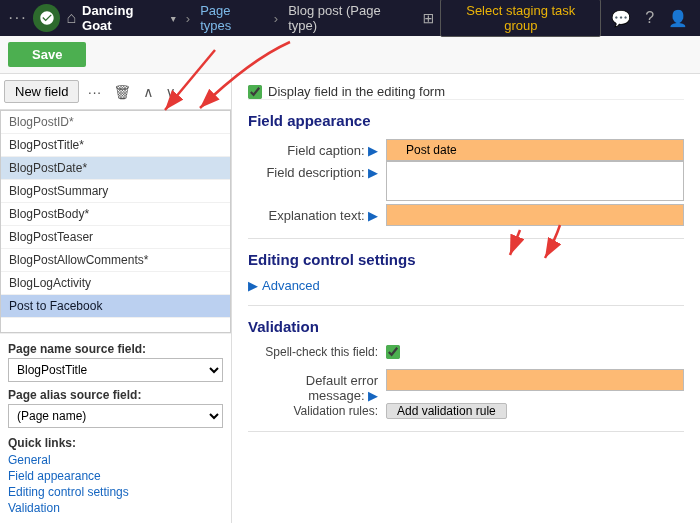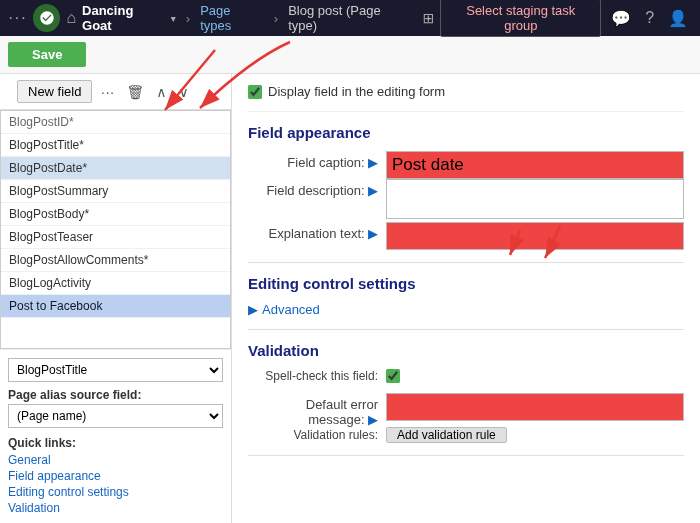--- a/index.html
+++ b/index.html
@@ -28,21 +28,21 @@
 
     
     .main-layout { display: flex; height: calc(523px - 72px); }
 
     
     .left-panel {
       width: 232px; border-right: 1px solid #ddd; background: #fff; display: flex; flex-direction: column;
       overflow: hidden;
     }
     .left-panel-toolbar {
-      display: flex; align-items: center; padding: 6px 17px; gap: 4px; border-bottom: 1px solid #ddd;
+      display: flex; align-items: center; padding: 6px 4px; gap: 4px; border-bottom: 1px solid #ddd;
     }
     .btn-new-field {
       background: #f0f0f0; border: 1px solid #bbb; padding: 3px 10px; border-radius: 2px; cursor: pointer; font-size: 13px;
     }
     .btn-icon { background: transparent; border: none; cursor: pointer; font-size: 14px; color: #555; padding: 2px 4px; }
 
     .field-list {
       flex: 1; overflow-y: auto; border: 1px solid #ccc; margin: 0;
     }
     .field-list-item {
@@ -55,31 +55,31 @@
     .field-label { font-size: 12px; color: #333; margin-bottom: 2px; font-weight: bold; }
     .field-select { width: 100%; border: 1px solid #bbb; padding: 3px 4px; font-size: 12px; background: #fff; }
 
     .quick-links { margin-top: 8px; }
     .quick-links-title { font-size: 12px; font-weight: bold; color: #333; margin-bottom: 3px; }
     .quick-links a { display: block; font-size: 12px; color: #1565c0; text-decoration: none; margin-bottom: 2px; cursor: pointer; }
 
     
     .right-panel { flex: 1; background: #fff; overflow-y: auto; padding: 10px 16px; }
 
-    .display-field-row { display: flex; align-items: center; gap: 6px; margin-bottom: 12px; padding-bottom: 12px; border-bottom: 1px solid #eee; }
+    .display-field-row { display: flex; align-items: center; gap: 6px; margin-bottom: 12px; padding-bottom: 0; border-bottom: 1px solid #eee; }
     .checkbox { width: 14px; height: 14px; accent-color: #4caf50; cursor: pointer; }
     .display-field-label { font-size: 13px; color: #333; }
 
     .section-title { font-size: 15px; font-weight: bold; color: #1a237e; margin-bottom: 10px; }
 
     .form-row { display: flex; align-items: flex-start; margin-bottom: 0; gap: 8px; }
     .form-row-label { width: 130px; text-align: right; color: #444; padding-top: 4px; font-size: 12px; }
     .form-row-input { flex: 1; }
     .form-row-input input[type=text] {
-      width: 100%; border: 1px solid #bbb; padding: 3px 5px; font-size: 17px; background: #ef4444;
+      width: 100%; border: 1px solid #bbb; padding: 3px 19px; font-size: 12px; background: #fdba74;
     }
     .form-row-input textarea {
       width: 100%; border: 1px solid #bbb; padding: 3px 5px; font-size: 13px; background: #fff; height: 40px; resize: none;
     }
     .form-row-input select {
       width: 100%; border: 1px solid #bbb; padding: 3px 5px; font-size: 13px; background: #fff; cursor: pointer;
     }
 
     .section-divider { border: none; border-top: 1px solid #e0e0e0; margin: 12px 0; }
 
@@ -109,21 +109,21 @@
   </div>
   <span style="color:#aaa;font-size:16px;cursor:pointer;">⌂</span>
   <span style="color:#fff;font-weight:bold;font-size:13px;cursor:pointer;">Dancing Goat</span>
   <span style="color:#aaa;font-size:10px;">▾</span>
   <span style="color:#888;margin:0 4px;">›</span>
   <span style="color:#7cb9e8;cursor:pointer;">Page types</span>
   <span style="color:#888;margin:0 4px;">›</span>
   <span style="color:#ccc;">Blog post (Page type)</span>
   <div style="flex:1;"></div>
   <span style="color:#aaa;font-size:14px;">⊞</span>
-  <button class="staging-btn" style="background:transparent;border:1px solid #555;color:#fca5a5;padding:3px 8px;border-radius:2px;cursor:pointer;font-size:12px;display:flex;align-items:center;gap:4px;">
+  <button class="staging-btn" style="background:transparent;border:1px solid #555;color:#eab308;padding:3px 8px;border-radius:2px;cursor:pointer;font-size:12px;display:flex;align-items:center;gap:4px;">
     <span>Select staging task group</span>
   </button>
   <button class="icon-btn" style="color:#aaa;font-size:16px;cursor:pointer;background:none;border:none;padding:0 4px;">💬</button>
   <button class="icon-btn" style="color:#aaa;font-size:16px;cursor:pointer;background:none;border:none;padding:0 4px;">?</button>
   <button class="icon-btn" style="color:#aaa;font-size:16px;cursor:pointer;background:none;border:none;padding:0 4px;">👤</button>
 </div>
 
 <div class="toolbar">
   <button class="btn-save">Save</button>
 </div>
@@ -146,20 +146,21 @@
       <div class="field-list-item">BlogPostSummary</div>
       <div class="field-list-item">BlogPostBody*</div>
       <div class="field-list-item">BlogPostTeaser</div>
       <div class="field-list-item">BlogPostAllowComments*</div>
       <div class="field-list-item">BlogLogActivity</div>
       <div class="field-list-item blue-highlight">Post to Facebook</div>
 
     </div>
 
     <div class="left-bottom">
+      <div class="field-label">Page name source field:</div>
       <select class="field-select">
         <option>BlogPostTitle</option>
       </select>
 
       <div class="field-label" style="margin-top:6px;">Page alias source field:</div>
       <select class="field-select">
         <option>(Page name)</option>
       </select>
 
       <div class="quick-links">

